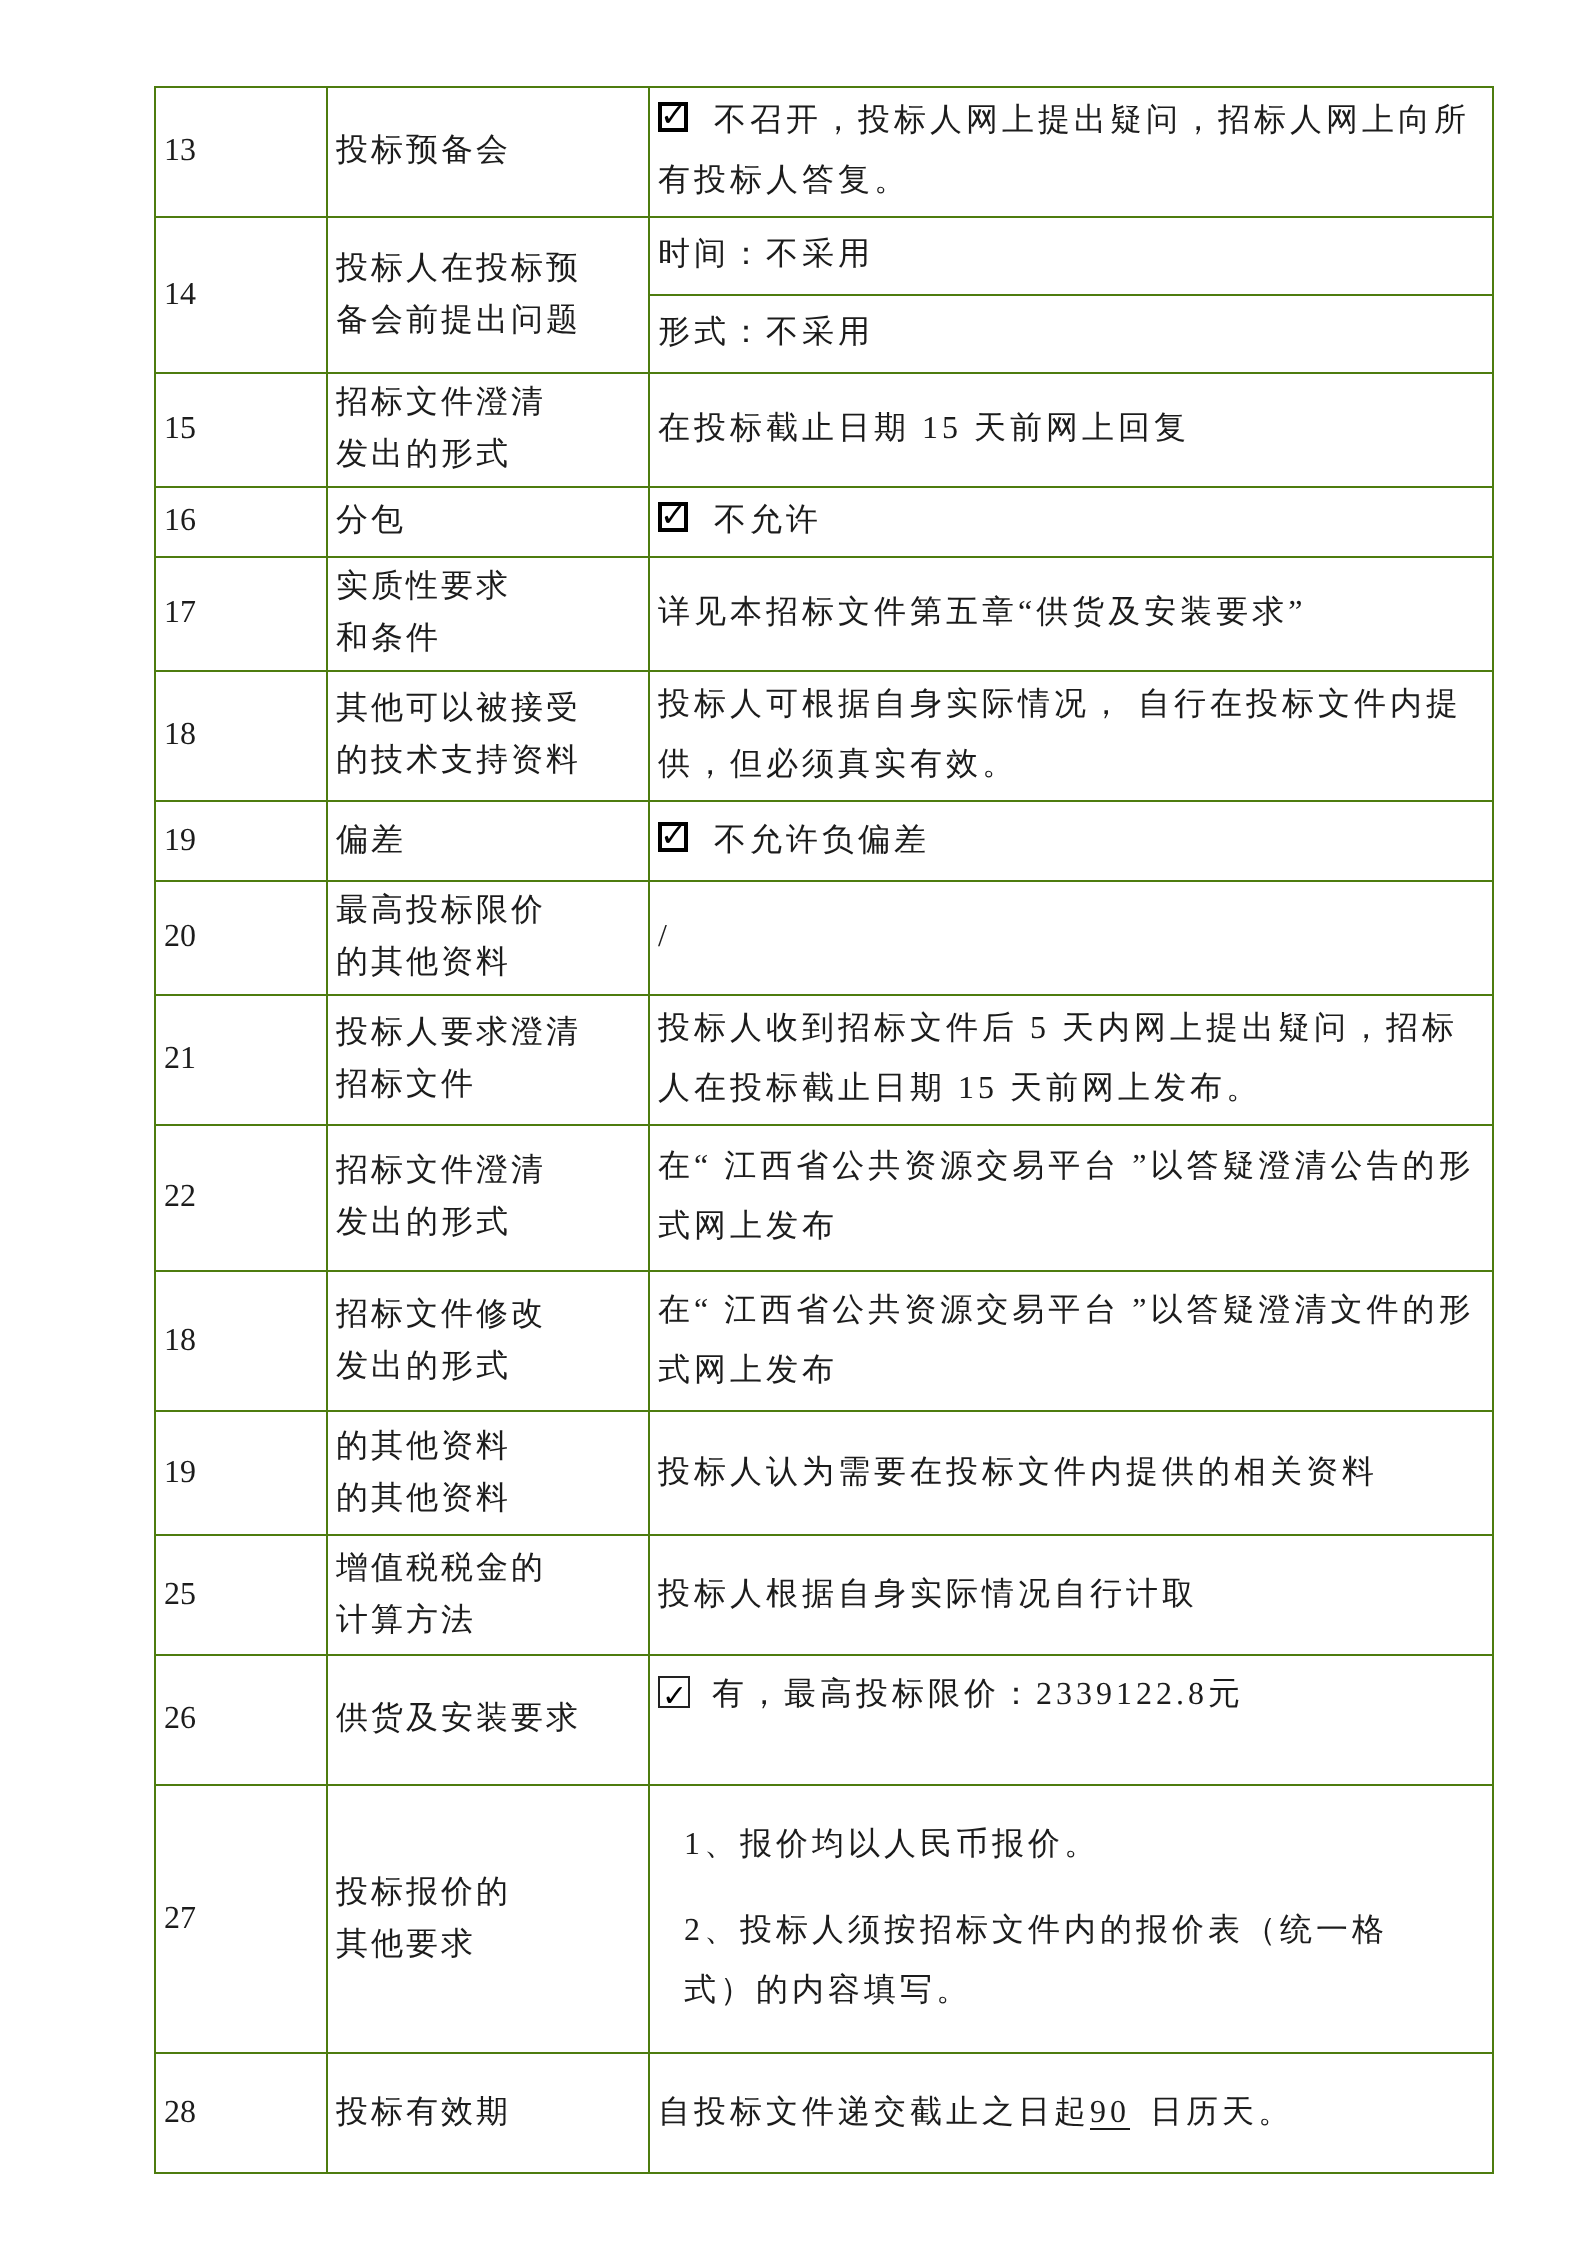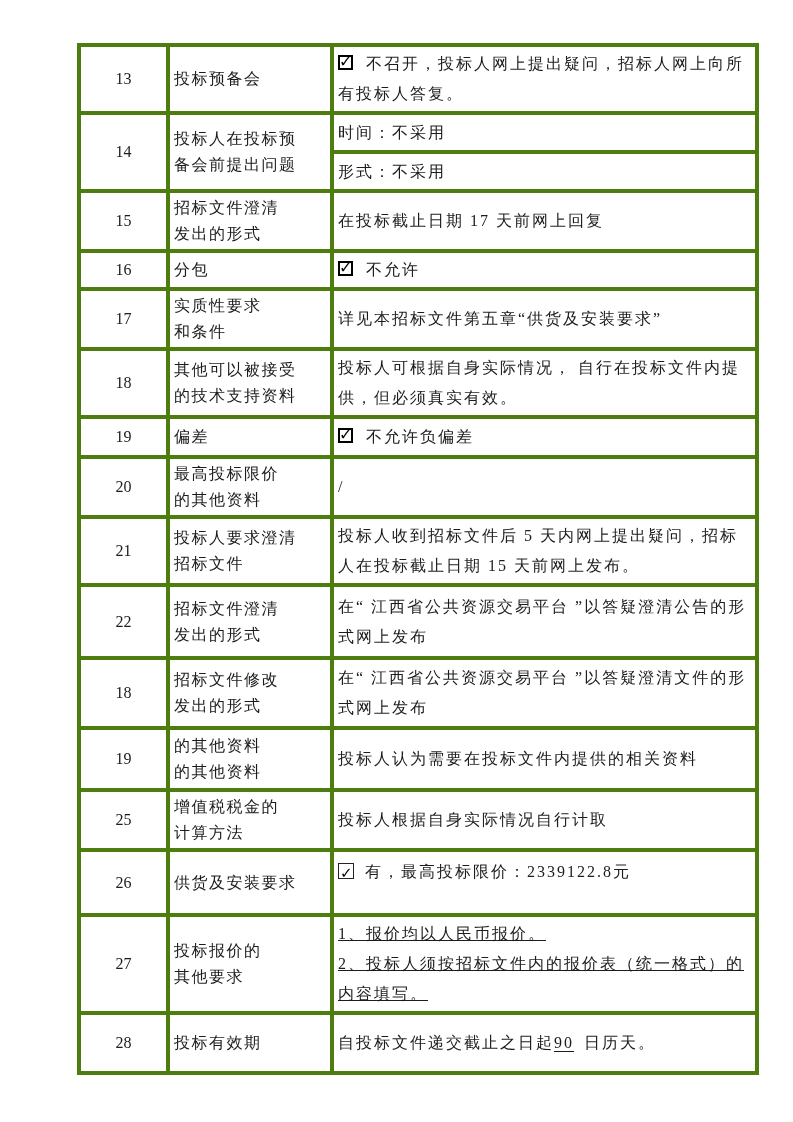--- a/index.html
+++ b/index.html
@@ -12,29 +12,29 @@
     font-family:"Liberation Serif","DejaVu Serif",serif;
     color:#1c1c1c;
   }
   table.spec{
     position:absolute;left:77px;top:43px;
     width:643px;
     border-collapse:collapse;
     table-layout:fixed;
   }
   table.spec td{
-    border:4px solid #4d7c0f;
+    border:1px solid #4d7c0f;
     vertical-align:middle;
     font-size:16px;
     padding:2px 4px;
     overflow:hidden;
   }
   td.num{
     width:77px;
-    text-align:center;
+    text-align:left;
     letter-spacing:0;
     font-size:16.5px;
   }
   td.label{
     width:152px;
     text-align:left;
     letter-spacing:1.5px;
     line-height:26px;
     padding:2px 2px;
   }
@@ -69,21 +69,21 @@
     width:14px;height:14px;
     border:1.5px solid #222;
     margin-right:11px;
     vertical-align:-2px;
   }
   .cb.thin::after{
     font-weight:normal;
     font-size:15px;
     left:1px;top:-6px;
   }
-  .content p{margin:0;text-decoration:underline;}
+  .content p{margin:13px;}
   .u-days{
     text-decoration:underline;
     text-underline-offset:3px;
     padding-right:4px;
   }
   .slash{letter-spacing:0;}
 </style>
 </head>
 <body>
 
@@ -110,21 +110,21 @@
     <tr style="height:39px">
       <td class="content">形式：不采用</td>
     </tr>
 
     <tr style="height:53px">
       <td class="num">15</td>
       <td class="label">
         <span class="lbl-line">招标文件澄清</span>
         <span class="lbl-line">发出的形式</span>
       </td>
-      <td class="content">在投标截止日期 17 天前网上回复</td>
+      <td class="content">在投标截止日期 15 天前网上回复</td>
     </tr>
 
     <tr style="height:33px">
       <td class="num">16</td>
       <td class="label">
             <span class="lbl-line">分包</span>
           </td>
       <td class="content"><span class="cb"></span><span>不允许</span></td>
     </tr>
 

